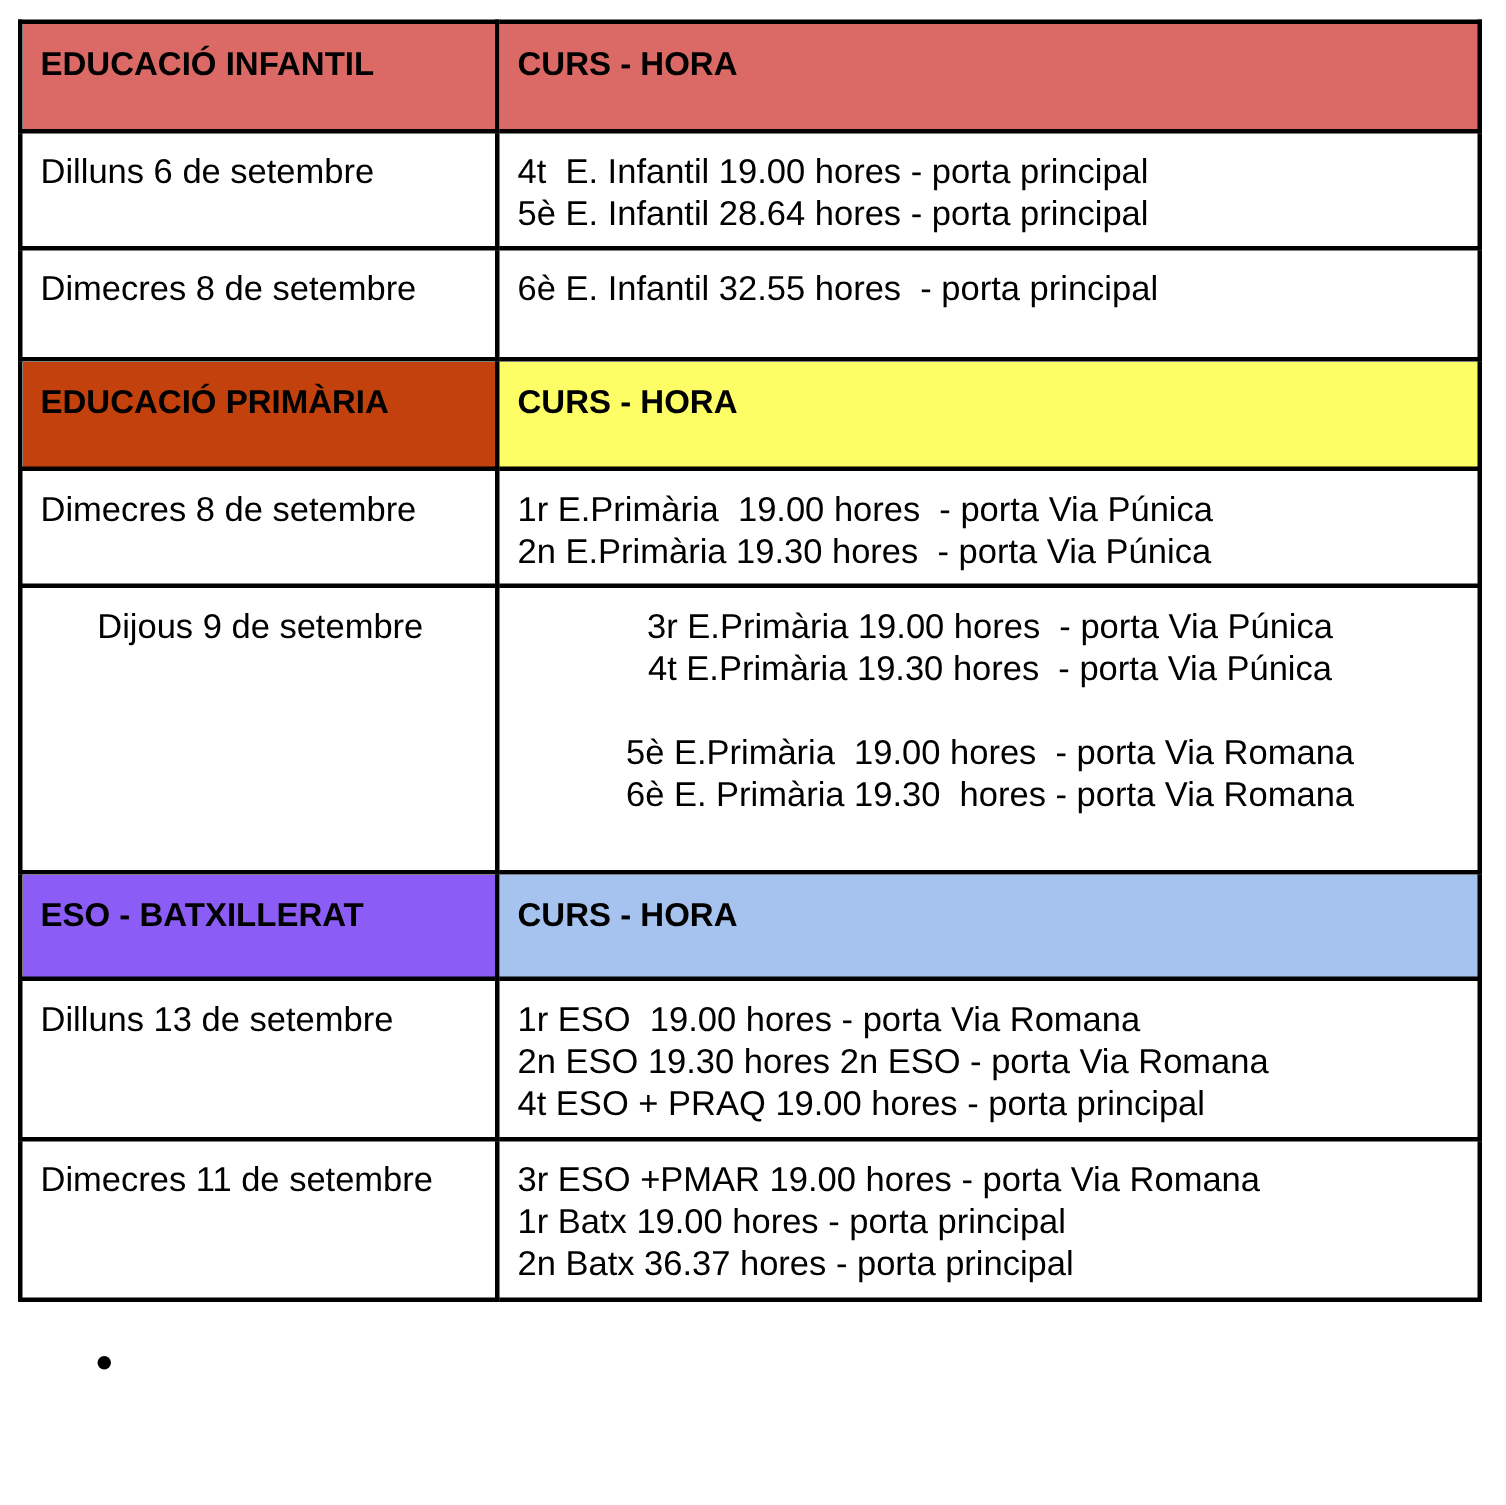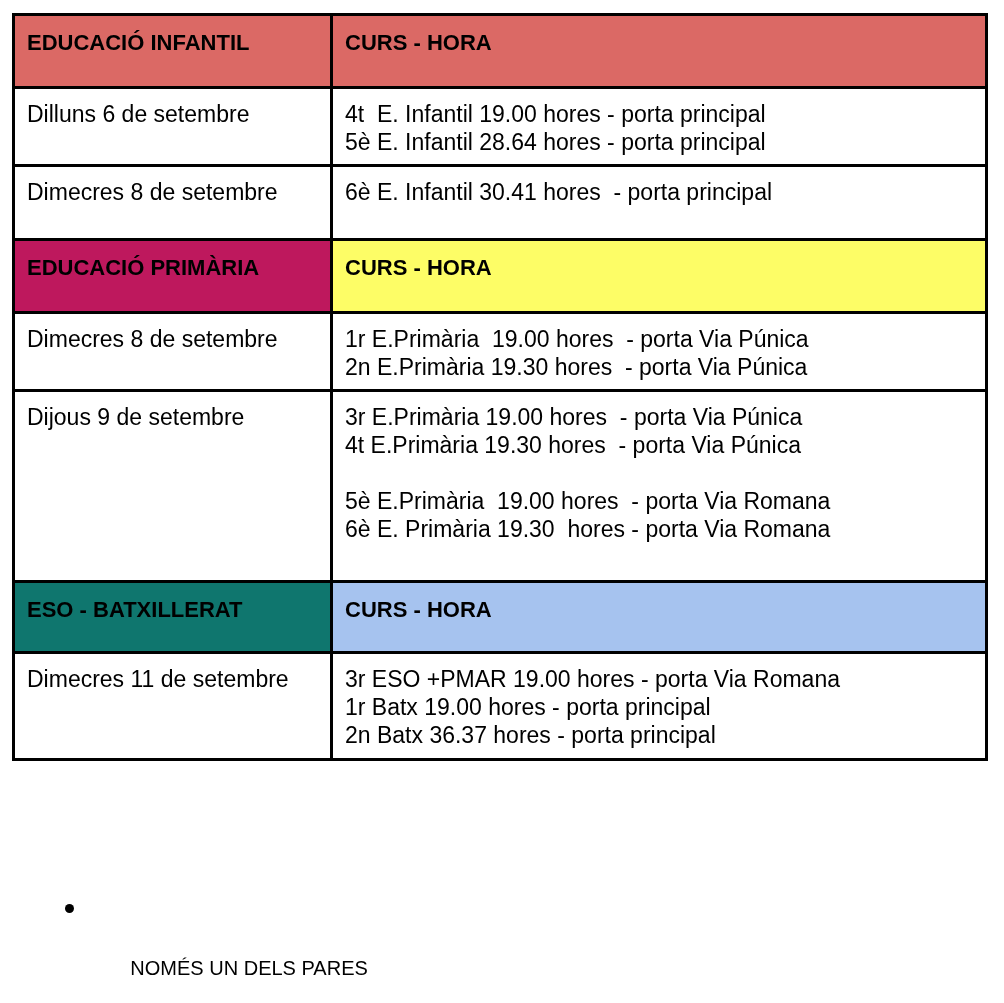--- a/index.html
+++ b/index.html
@@ -41,21 +41,21 @@
   tr.section-header td {
     font-weight: bold;
     font-size: 22px;
     padding-top: 13px;
   }
   
   .h73  { height: 73px; }
   .h77  { height: 77px; }
   .h74  { height: 74px; }
   .h76  { height: 76px; }
-  .h191 { height: 191px; }
+  .h191 { height: 191px; text-align: center; }
   .h71  { height: 71px; }
   .h107 { height: 107px; }
 
   ul.notes {
     position: absolute;
     left: 65px;
     top: 893px;
     margin: 0;
     padding: 0;
     list-style: none;
@@ -93,55 +93,60 @@
         <td style="background-color: rgb(219, 105, 101);">EDUCACIÓ INFANTIL</td>
         <td style="background-color: rgb(219, 105, 101);">CURS - HORA</td>
       </tr>
       <tr class="h77">
         <td>Dilluns 6 de setembre</td>
         <td>4t  E. Infantil 19.00 hores - porta principal
 5è E. Infantil 28.64 hores - porta principal</td>
       </tr>
       <tr class="h74">
         <td>Dimecres 8 de setembre</td>
-        <td>6è E. Infantil 30.41 hores  - porta principal</td>
+        <td>6è E. Infantil 32.55 hores  - porta principal</td>
       </tr>
 
       <tr class="section-header h73">
-        <td style="background-color: #be185d;">EDUCACIÓ PRIMÀRIA</td>
+        <td style="background-color: #c2410c;">EDUCACIÓ PRIMÀRIA</td>
         <td style="background-color: rgb(253, 253, 102);">CURS - HORA</td>
       </tr>
       <tr class="h76">
         <td>Dimecres 8 de setembre</td>
         <td>1r E.Primària  19.00 hores  - porta Via Púnica
 2n E.Primària 19.30 hores  - porta Via Púnica</td>
       </tr>
       <tr class="h191">
         <td>Dijous 9 de setembre</td>
         <td>3r E.Primària 19.00 hores  - porta Via Púnica
 4t E.Primària 19.30 hores  - porta Via Púnica
 
 5è E.Primària  19.00 hores  - porta Via Romana
 6è E. Primària 19.30  hores - porta Via Romana</td>
       </tr>
 
       <tr class="section-header h71">
-        <td style="background-color: #0f766e;">ESO - BATXILLERAT</td>
+        <td style="background-color: #8b5cf6;">ESO - BATXILLERAT</td>
         <td style="background-color: rgb(166, 195, 239);">CURS - HORA</td>
+      </tr>
+      <tr class="h107">
+        <td>Dilluns 13 de setembre</td>
+        <td>1r ESO  19.00 hores - porta Via Romana
+2n ESO 19.30 hores 2n ESO - porta Via Romana
+4t ESO + PRAQ 19.00 hores - porta principal</td>
       </tr>
       <tr class="h107">
         <td>Dimecres 11 de setembre</td>
         <td>3r ESO +PMAR 19.00 hores - porta Via Romana
 1r Batx 19.00 hores - porta principal
 2n Batx 36.37 hores - porta principal</td>
       </tr>
     </tbody>
   </table>
 
   <ul class="notes">
     <li>
       <span class="bullet-dot"></span>
-      <span>NOMÉS UN DELS PARES</span>
     </li>
 
   </ul>
 
 </div>
 
 </body></html>

